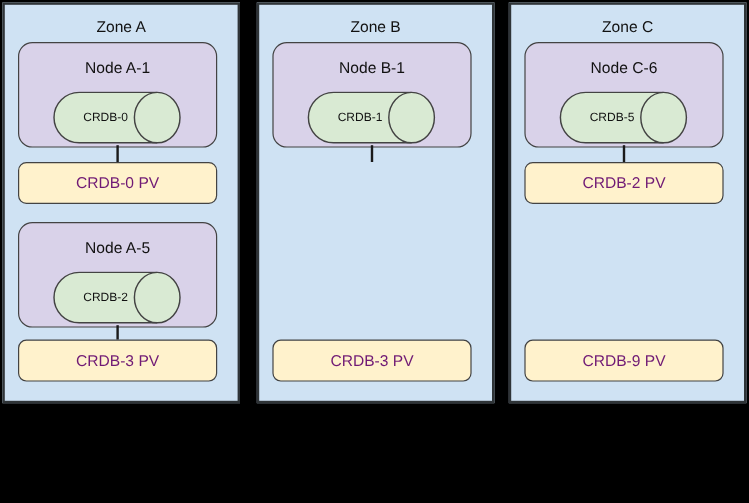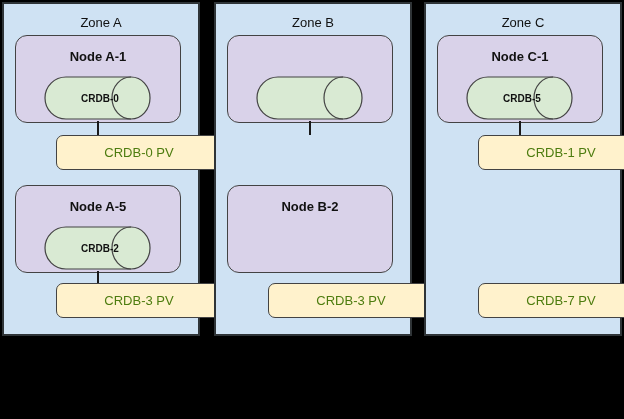--- a/index.html
+++ b/index.html
@@ -29,41 +29,40 @@
     color: #111;
   }
   .node {
     position: absolute;
     left: 11px;
     width: 164px;
     height: 86px;
     background: #d9d2e9;
     border: 1px solid #434343;
     border-radius: 12px;
-    font-weight: bold;
   }
   .node-label {
     position: absolute;
     top: 13px; left: 0;
     width: 100%;
     text-align: center;
     font-size: 13px;
     color: #111;
   }
   .pod {
     position: absolute;
     left: 27px;
     top: 40px;
     width: 110px;
     height: 44px;
   }
   .pod svg { position: absolute; left: 0; top: 0; }
   .pod-label {
     position: absolute;
-    left: 12px; top: 0;
+    left: 0; top: 0;
     width: 90px;
     height: 44px;
     display: flex;
     align-items: center;
     justify-content: center;
     font-size: 10px;
     color: #111;
   }
   .connector {
     position: absolute;
@@ -78,22 +77,21 @@
     left: 11px;
     width: 164px;
     height: 33px;
     background: #fff2cc;
     border: 1px solid #434343;
     border-radius: 7px;
     display: flex;
     align-items: center;
     justify-content: center;
     font-size: 13px;
-    color: #4d7c0f;
-    margin-left: 41px;
+    color: #701a75;
   }
   .row1-node { top: 31px; }
   .row1-pv   { top: 131px; }
   .row2-node { top: 181px; }
   .row2-pv   { top: 279px; }
 </style>
 </head>
 <body>
 
 <div class="canvas">
@@ -125,47 +123,46 @@
       </div>
     </div>
     <div class="connector c2"></div>
     <div class="pv row2-pv">CRDB-3 PV</div>
   </div>
 
   <div class="zone" style="left:214px">
     <div class="zone-label">Zone B</div>
 
     <div class="node row1-node">
+      <div class="node-label">Node B-1</div>
       <div class="pod">
         <svg width="110" height="44" viewBox="0 0 110 44">
           <path d="M 23 1 L 88 1 A 19 21 0 0 1 88 43 L 23 43 A 21 21 0 0 1 23 1 Z" fill="#d9ead3" stroke="#434343" stroke-width="1.2"></path>
           <path d="M 88 1 A 19 21 0 0 0 88 43" fill="none" stroke="#434343" stroke-width="1.2"></path>
         </svg>
+        <div class="pod-label">CRDB-1</div>
       </div>
     </div>
     <div class="connector c1"></div>
 
-    <div class="node row2-node">
-      <div class="node-label">Node B-2</div>
-    </div>
     <div class="pv row2-pv">CRDB-3 PV</div>
   </div>
 
   <div class="zone" style="left:424px">
     <div class="zone-label">Zone C</div>
 
     <div class="node row1-node">
-      <div class="node-label">Node C-1</div>
+      <div class="node-label">Node C-6</div>
       <div class="pod">
         <svg width="110" height="44" viewBox="0 0 110 44">
           <path d="M 23 1 L 88 1 A 19 21 0 0 1 88 43 L 23 43 A 21 21 0 0 1 23 1 Z" fill="#d9ead3" stroke="#434343" stroke-width="1.2"></path>
           <path d="M 88 1 A 19 21 0 0 0 88 43" fill="none" stroke="#434343" stroke-width="1.2"></path>
         </svg>
         <div class="pod-label">CRDB-5</div>
       </div>
     </div>
     <div class="connector c1"></div>
-    <div class="pv row1-pv">CRDB-1 PV</div>
+    <div class="pv row1-pv">CRDB-2 PV</div>
 
-    <div class="pv row2-pv">CRDB-7 PV</div>
+    <div class="pv row2-pv">CRDB-9 PV</div>
   </div>
 
 </div>
 
 </body></html>

